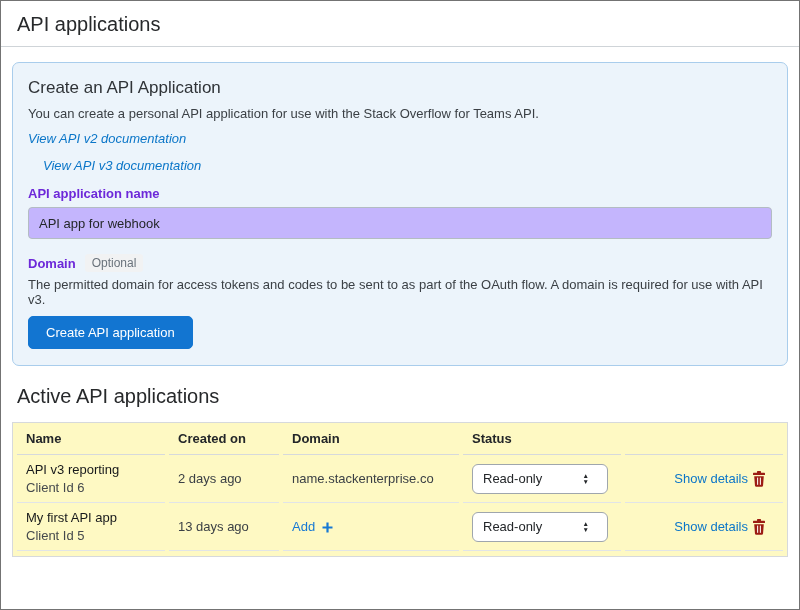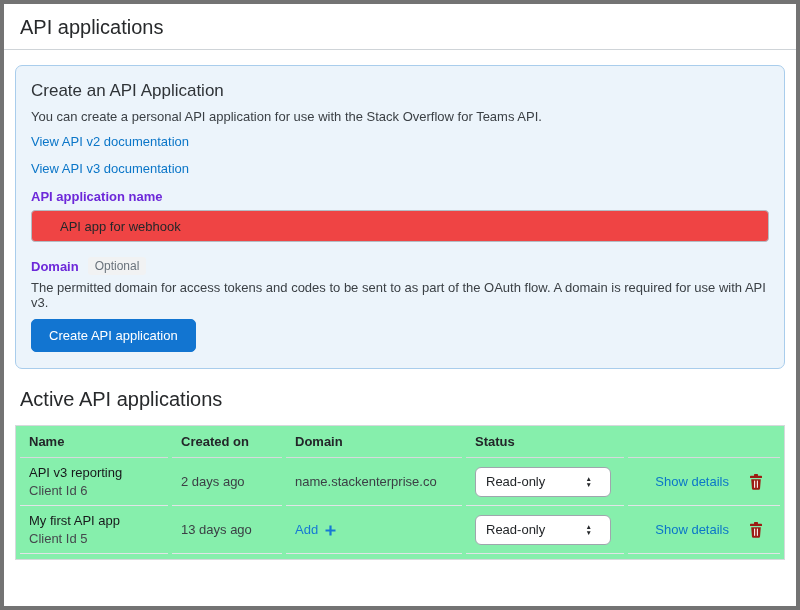--- a/index.html
+++ b/index.html
@@ -1,69 +1,69 @@
 <!DOCTYPE html>
 <html><head>
 <meta charset="utf-8">
 <style>
   * { box-sizing: border-box; }
   html,body { margin:0; padding:0; background:#fff; }
   .page {
     width:800px; height:610px; overflow:hidden; background:#fff;
-    border:4px solid #737373;
+    border:1px solid #737373;
     font-family:"Liberation Sans", sans-serif; font-size:13px; color:#3b4045;
   }
   .page-title { font-size:20px; font-weight:400; color:#27292b; margin:12px 16px 10px; }
   .title-rule { border:0; border-top:1px solid #cfd4d8; margin:0; }
 
   
   .panel {
     margin:15px 11px 0; background:#ecf4fb; border:1px solid #a9cdec;
     border-radius:7px; padding:13px 15px 16px;
   }
   .panel-title { font-size:17px; font-weight:400; color:#2f3337; margin:2px 0 8px; }
   .panel-desc { margin:0 0 10px; color:#3b4045; }
-  .doc-link { display:block; color:#0b76c8; text-decoration:none; margin:0 0 12px; }
-  .doc-link.v3 { margin-bottom:13px; }
+  .doc-link { display:block; color:#0b76c8; text-decoration:none; margin:0 0 12px;font-style:italic; }
+  .doc-link.v3 { margin-bottom:13px;margin-left:15px; }
   .field-label { display:block; font-weight:700; color:#6d28d9; margin:0 0 6px; }
   .text-input {
     display:block; width:100%; height:32px; border:1px solid #b3bcc3; border-radius:4px;
-    padding:0 28px; font-family:"Liberation Sans", sans-serif; font-size:13px;
-    color:#242729; background:#ef4444; margin:0 0 15px;
+    padding:0 10px; font-family:"Liberation Sans", sans-serif; font-size:13px;
+    color:#242729; background:#c4b5fd; margin:0 0 15px;
   }
   .domain-label-row { margin:0 0 5px; display:flex; align-items:center; }
   .optional-tag {
     display:inline-block; margin-left:9px; color:#6a737c; background:#f1f2f3;
     border-radius:3px; padding:2px 7px; font-size:12px; font-weight:400;
   }
   .help-text { margin:0 0 7px; color:#3b4045; }
   .primary-btn {
     margin-top:2px; background:#1275d1; color:#fff; border:1px solid #1275d1;
     border-radius:5px; padding:8px 17px; font-family:"Liberation Sans", sans-serif;
     font-size:13px; cursor:pointer;
   }
 
   
   .section-title { font-size:20px; font-weight:400; color:#27292b; margin:19px 16px 14px; }
-  .table-wrap { margin:13px 11px; border:1px solid #d6d9dc; padding-bottom:5px; background:#86efac; }
+  .table-wrap { margin:13px 11px; border:1px solid #d6d9dc; padding-bottom:5px; background:#fef9c3; }
   table { width:100%; border-collapse:separate; border-spacing:4px 0; table-layout:fixed; }
   th {
     text-align:left; font-weight:700; color:#232629; font-size:13px;
     padding:8px 9px; border-bottom:1px solid #d6d9dc;
   }
   td { padding:6px 9px; border-bottom:1px solid #e1e4e7; vertical-align:middle; color:#3b4045; }
   .app-name { font-weight:400; color:#17191b; line-height:1.35; }
   .client-id { color:#45494d; line-height:1.35; }
   .status-select {
     display:flex; align-items:center; justify-content:space-between;
     width:136px; height:30px; border:1px solid #9fa6ad; border-radius:6px;
     background:#fff; padding:0 18px 0 10px; color:#232629; cursor:pointer;
   }
   .select-arrows { display:flex; flex-direction:column; font-size:6.5px; line-height:5.5px; color:#232629; }
-  .actions-cell { display:flex; align-items:center; justify-content:flex-end; gap:20px; padding-right:8px;text-align:right; }
+  .actions-cell { display:flex; align-items:center; justify-content:flex-end; gap:4px; padding-right:8px;text-align:right; }
   .details-link { color:#0b76c8; text-decoration:none; }
   .icon-btn { background:none; border:0; padding:0; cursor:pointer; line-height:0; }
   .add-link { color:#1678d4; text-decoration:none; display:inline-flex; align-items:flex-end; gap:6px; }
 </style>
 </head>
 <body>
 
 <div class="page">
 
   <h1 class="page-title">API applications</h1>

